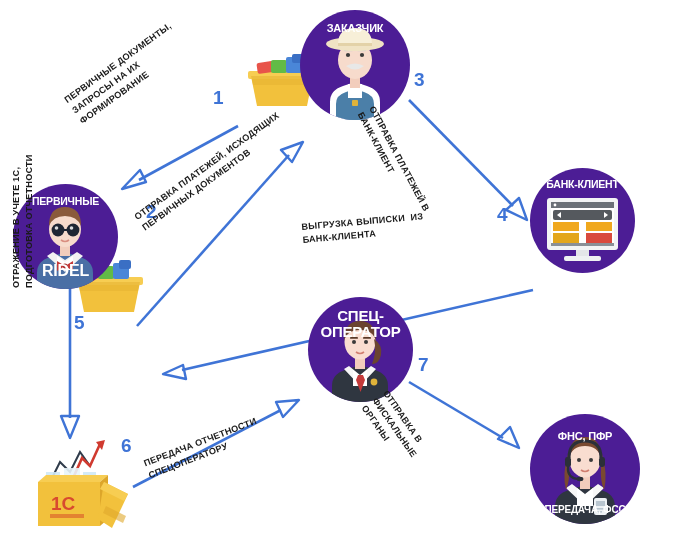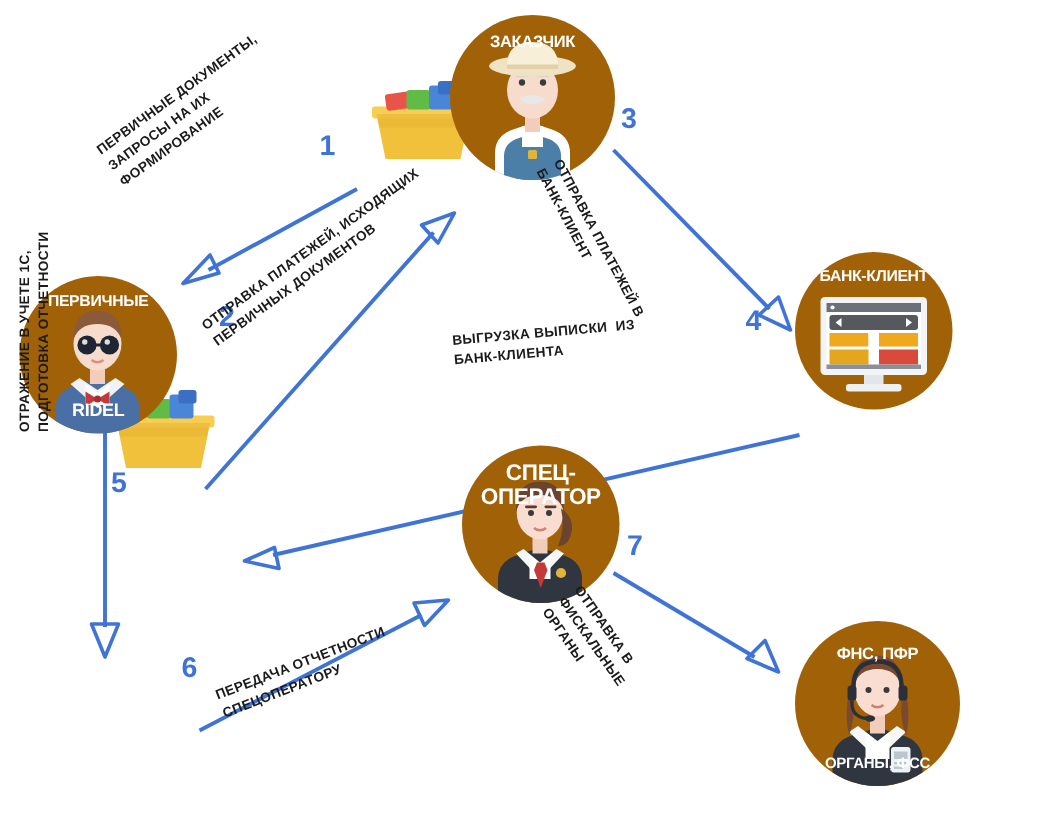--- a/index.html
+++ b/index.html
@@ -21,21 +21,21 @@
     position: absolute;
     left: 0;
     top: 0;
     width: 700px;
     height: 550px;
   }
   
   .node {
     position: absolute;
     border-radius: 50%;
-    background: #a16207;
+    background: #4c1d95;
     display: block;
     overflow: hidden;
   }
   .node-title {
     position: absolute;
     left: 0;
     right: 0;
     text-align: center;
     color: #ffffff;
     font-weight: bold;
@@ -147,20 +147,42 @@
       <path d="M8 24 h62 l-6 30 h-50 z" fill="#f2c13c"></path>
       <rect x="5" y="19" width="68" height="8" rx="2" fill="#f7cd52"></rect>
       <rect x="14" y="10" width="17" height="11" rx="2" fill="#e8544a" transform="rotate(-8 22 15)"></rect>
       <rect x="28" y="8" width="16" height="13" rx="2" fill="#62bb46"></rect>
       <rect x="43" y="5" width="16" height="16" rx="2" fill="#4a86d8"></rect>
       <rect x="49" y="2" width="12" height="9" rx="2" fill="#3a6fc4"></rect>
       <path d="M8 24 h62 l-2 9 h-58 z" fill="#e6b332" opacity="0.55"></path>
     </svg>
   </div>
 
+  <div class="art" style="left:26px; top:432px; width:110px; height:105px;">
+    <svg viewBox="0 0 110 105" width="110" height="105">
+
+      <path d="M26 46 L34 30 L44 40 L54 20 L64 34" fill="none" stroke="#2f3b4a" stroke-width="2"></path>
+      <path d="M48 44 L56 26 L64 34 L74 12" fill="none" stroke="#d03a2f" stroke-width="2.6"></path>
+      <path d="M70 10 L79 8 L76 18 Z" fill="#d03a2f"></path>
+      <rect x="20" y="40" width="14" height="14" fill="#cfe8f5" opacity="0.9"></rect>
+      <rect x="38" y="36" width="16" height="18" fill="#e8f4fa" opacity="0.9"></rect>
+      <rect x="57" y="40" width="13" height="14" fill="#cfe8f5" opacity="0.9"></rect>
+
+      <path d="M12 50 h62 v44 h-62 z" fill="#f2c13c"></path>
+      <path d="M12 50 l8 -7 h62 l-8 7 z" fill="#f7cd52"></path>
+      <path d="M74 50 l8 -7 v44 l-8 7 z" fill="#dda62a"></path>
+
+      <text x="25" y="78" font-family="'Liberation Sans',sans-serif" font-size="19" font-weight="bold" fill="#d84a2f">1C</text>
+      <rect x="24" y="82" width="34" height="4" fill="#e0772f" opacity="0.85"></rect>
+
+      <path d="M78 50 l24 12 l-16 34 l-14 -9 z" fill="#f2c13c"></path>
+      <path d="M78 50 l24 12 l-4 7 l-24 -12 z" fill="#f7cd52"></path>
+      <path d="M80 74 l20 10 l-3 7 l-20 -10 z" fill="#e0a92b" opacity="0.6"></path>
+    </svg>
+  </div>
 
   <div class="node" style="left:300px; top:10px; width:110px; height:110px;">
     <svg class="node-art" viewBox="0 0 110 110">
 
       <path d="M30 110 v-18 q0 -12 13 -16 l12 -4 l12 4 q13 4 13 16 v18 z" fill="#ffffff"></path>
       <path d="M36 110 v-16 q0 -9 10 -12 l9 -3 l9 3 q10 3 10 12 v16 z" fill="#4b7fa8"></path>
       <rect x="48" y="74" width="14" height="20" fill="#ffffff"></rect>
       <path d="M44 88 h22 v22 h-22 z" fill="#4b7fa8"></path>
       <rect x="52" y="90" width="6" height="6" rx="1" fill="#e0b33a"></rect>
 
@@ -202,21 +224,21 @@
 
       <circle cx="45" cy="46" r="6.4" fill="#1f2633"></circle>
       <circle cx="60" cy="46" r="6.4" fill="#1f2633"></circle>
       <rect x="51" y="45" width="4" height="2" fill="#1f2633"></rect>
       <circle cx="43.5" cy="44" r="1.8" fill="#ffffff" opacity="0.85"></circle>
       <circle cx="58.5" cy="44" r="1.8" fill="#ffffff" opacity="0.85"></circle>
 
       <path d="M48 56 q4 3 8 0" fill="none" stroke="#d98e80" stroke-width="1.6"></path>
     </svg>
     <div class="node-title" style="top:12px; font-size:10.5px;">ПЕРВИЧНЫЕ</div>
-    <div class="node-subtitle" style="bottom:9px; font-size:12px;">RIDEL</div>
+    <div class="node-subtitle" style="bottom:9px; font-size:16px;">RIDEL</div>
   </div>
 
   <div class="node" style="left:530px; top:168px; width:105px; height:105px;">
     <svg class="node-art" viewBox="0 0 105 105">
 
       <rect x="46" y="80" width="13" height="10" fill="#e3e6e8"></rect>
       <rect x="34" y="88" width="37" height="5" rx="2" fill="#eef1f2"></rect>
 
       <rect x="17" y="30" width="71" height="52" rx="3" fill="#f2f4f5"></rect>
       <rect x="21" y="34" width="63" height="43" fill="#ffffff"></rect>
@@ -290,21 +312,21 @@
       <rect x="69" y="43" width="6" height="10" rx="2.4" fill="#2b3038"></rect>
       <path d="M38 53 q-1 11 10 12" fill="none" stroke="#2b3038" stroke-width="2.2"></path>
       <ellipse cx="50" cy="65" rx="3.4" ry="2.2" fill="#2b3038"></ellipse>
 
       <circle cx="49" cy="46" r="2" fill="#3a3a3a"></circle>
       <circle cx="61" cy="46" r="2" fill="#3a3a3a"></circle>
 
       <path d="M51 56 q4 3 8 0" fill="none" stroke="#d07f70" stroke-width="1.6"></path>
     </svg>
     <div class="node-title" style="top:17px; font-size:11px;">ФНС, ПФР</div>
-    <div class="node-subtitle" style="bottom:9px; font-size:10px;">ОРГАНЫ, ФСС</div>
+    <div class="node-subtitle" style="bottom:9px; font-size:10px;">ПЕРЕДАЧА, ФСС</div>
   </div>
 
   <div class="step-num" style="left:213px; top:88px;">1</div>
   <div class="step-num" style="left:146px; top:202px;">2</div>
   <div class="step-num" style="left:414px; top:70px;">3</div>
   <div class="step-num" style="left:497px; top:205px;">4</div>
   <div class="step-num" style="left:74px; top:313px;">5</div>
   <div class="step-num" style="left:121px; top:436px;">6</div>
   <div class="step-num" style="left:418px; top:355px;">7</div>
 

